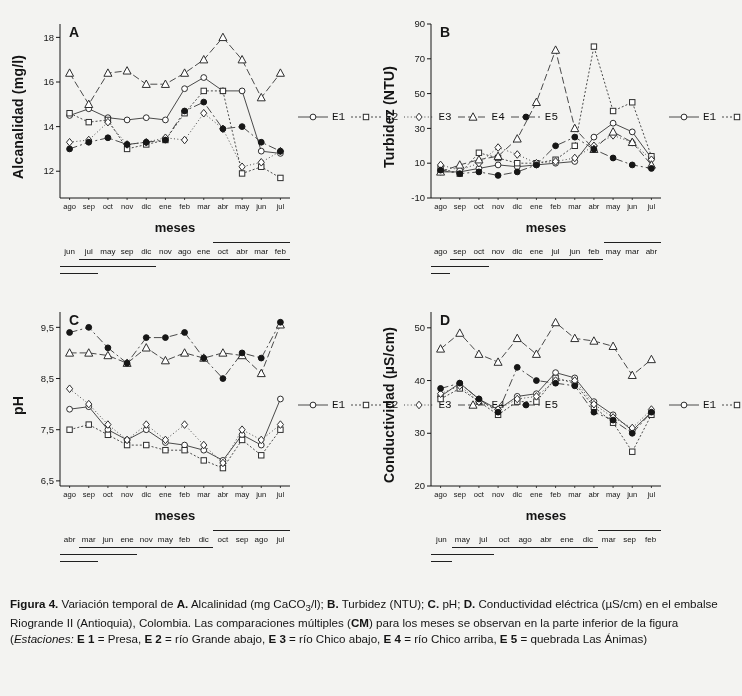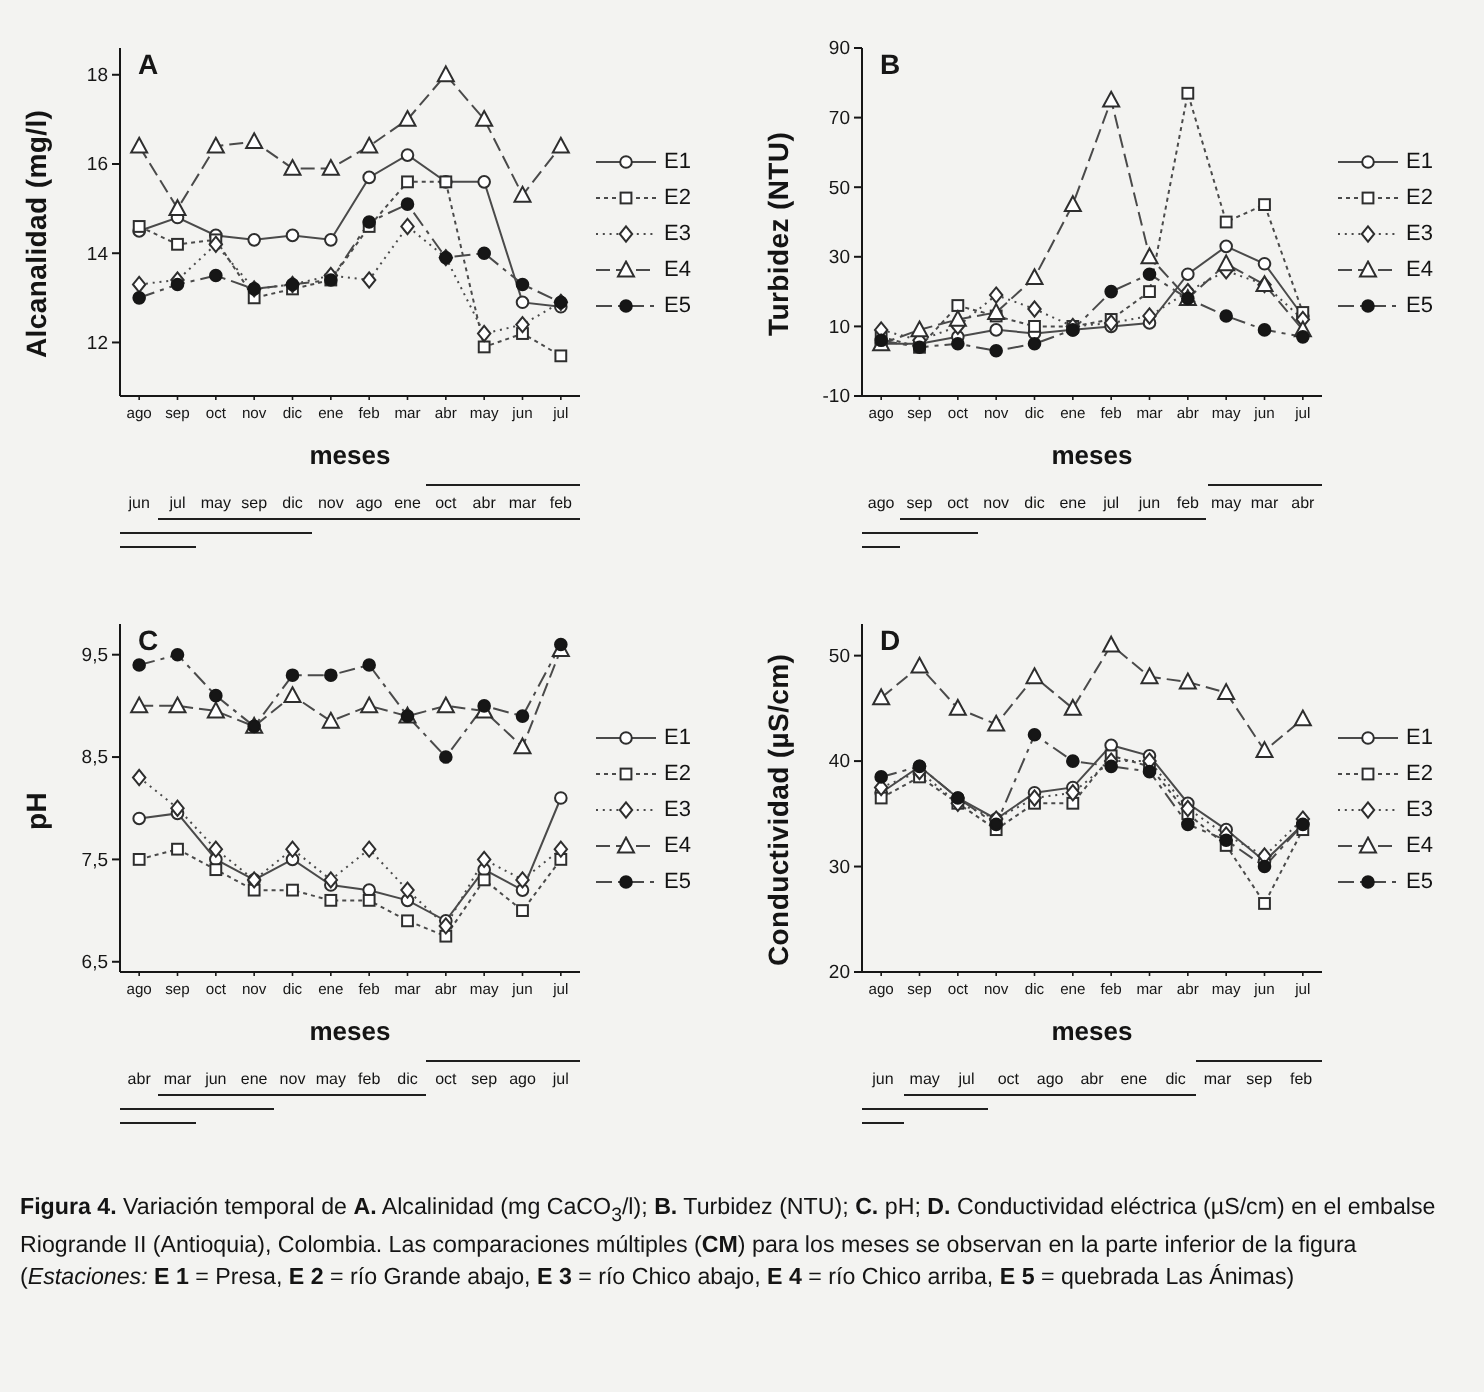--- a/index.html
+++ b/index.html
@@ -5,21 +5,21 @@
   html,body{margin:0;padding:0;background:#f3f3f1;}
   .figure{width:742px;height:696px;background:#f3f3f1;font-family:"Liberation Sans",sans-serif;color:#141414;overflow:hidden;box-sizing:border-box;padding-top:6px;}
   .grid{display:grid;grid-template-columns:371px 371px;}
   .panel{display:flex;align-items:flex-start;padding:8px 0 0 8px;box-sizing:border-box;height:288px;}
   .ylabel{writing-mode:vertical-rl;transform:rotate(180deg);font-weight:bold;font-size:14px;height:206px;display:flex;align-items:center;justify-content:center;width:20px;letter-spacing:.2px;}
   .plot-col{display:flex;flex-direction:column;width:268px;}
   .xlabel{margin-left:32px;width:230px;text-align:center;font-weight:bold;font-size:13px;margin-top:0px;}
   .cm{position:relative;margin-left:32px;width:230px;margin-top:6px;}
   .cm .mon{position:absolute;top:6px;transform:translateX(-50%);font-size:8px;white-space:nowrap;}
   .cm .cm-line{position:absolute;border-top:1.3px solid #1f1f1f;height:0;}
-  .legend{display:flex;flex-direction:column;justify-content:center;gap:6px;height:206px;margin-left:2px;}
+  .legend{display:flex;justify-content:center;gap:6px;height:206px;margin-left:2px;font-family:Liberation Mono, monospace;}
   .legend-item{display:flex;align-items:center;gap:4px;font-size:11px;}
   .caption{padding:14px 14px 0 10px;font-size:11.6px;line-height:1.38;}
   svg text{font-family:"Liberation Sans",sans-serif;}
 </style>
 </head>
 <body>
 
 <div class="figure">
   <div class="grid">
     <div class="panel">

